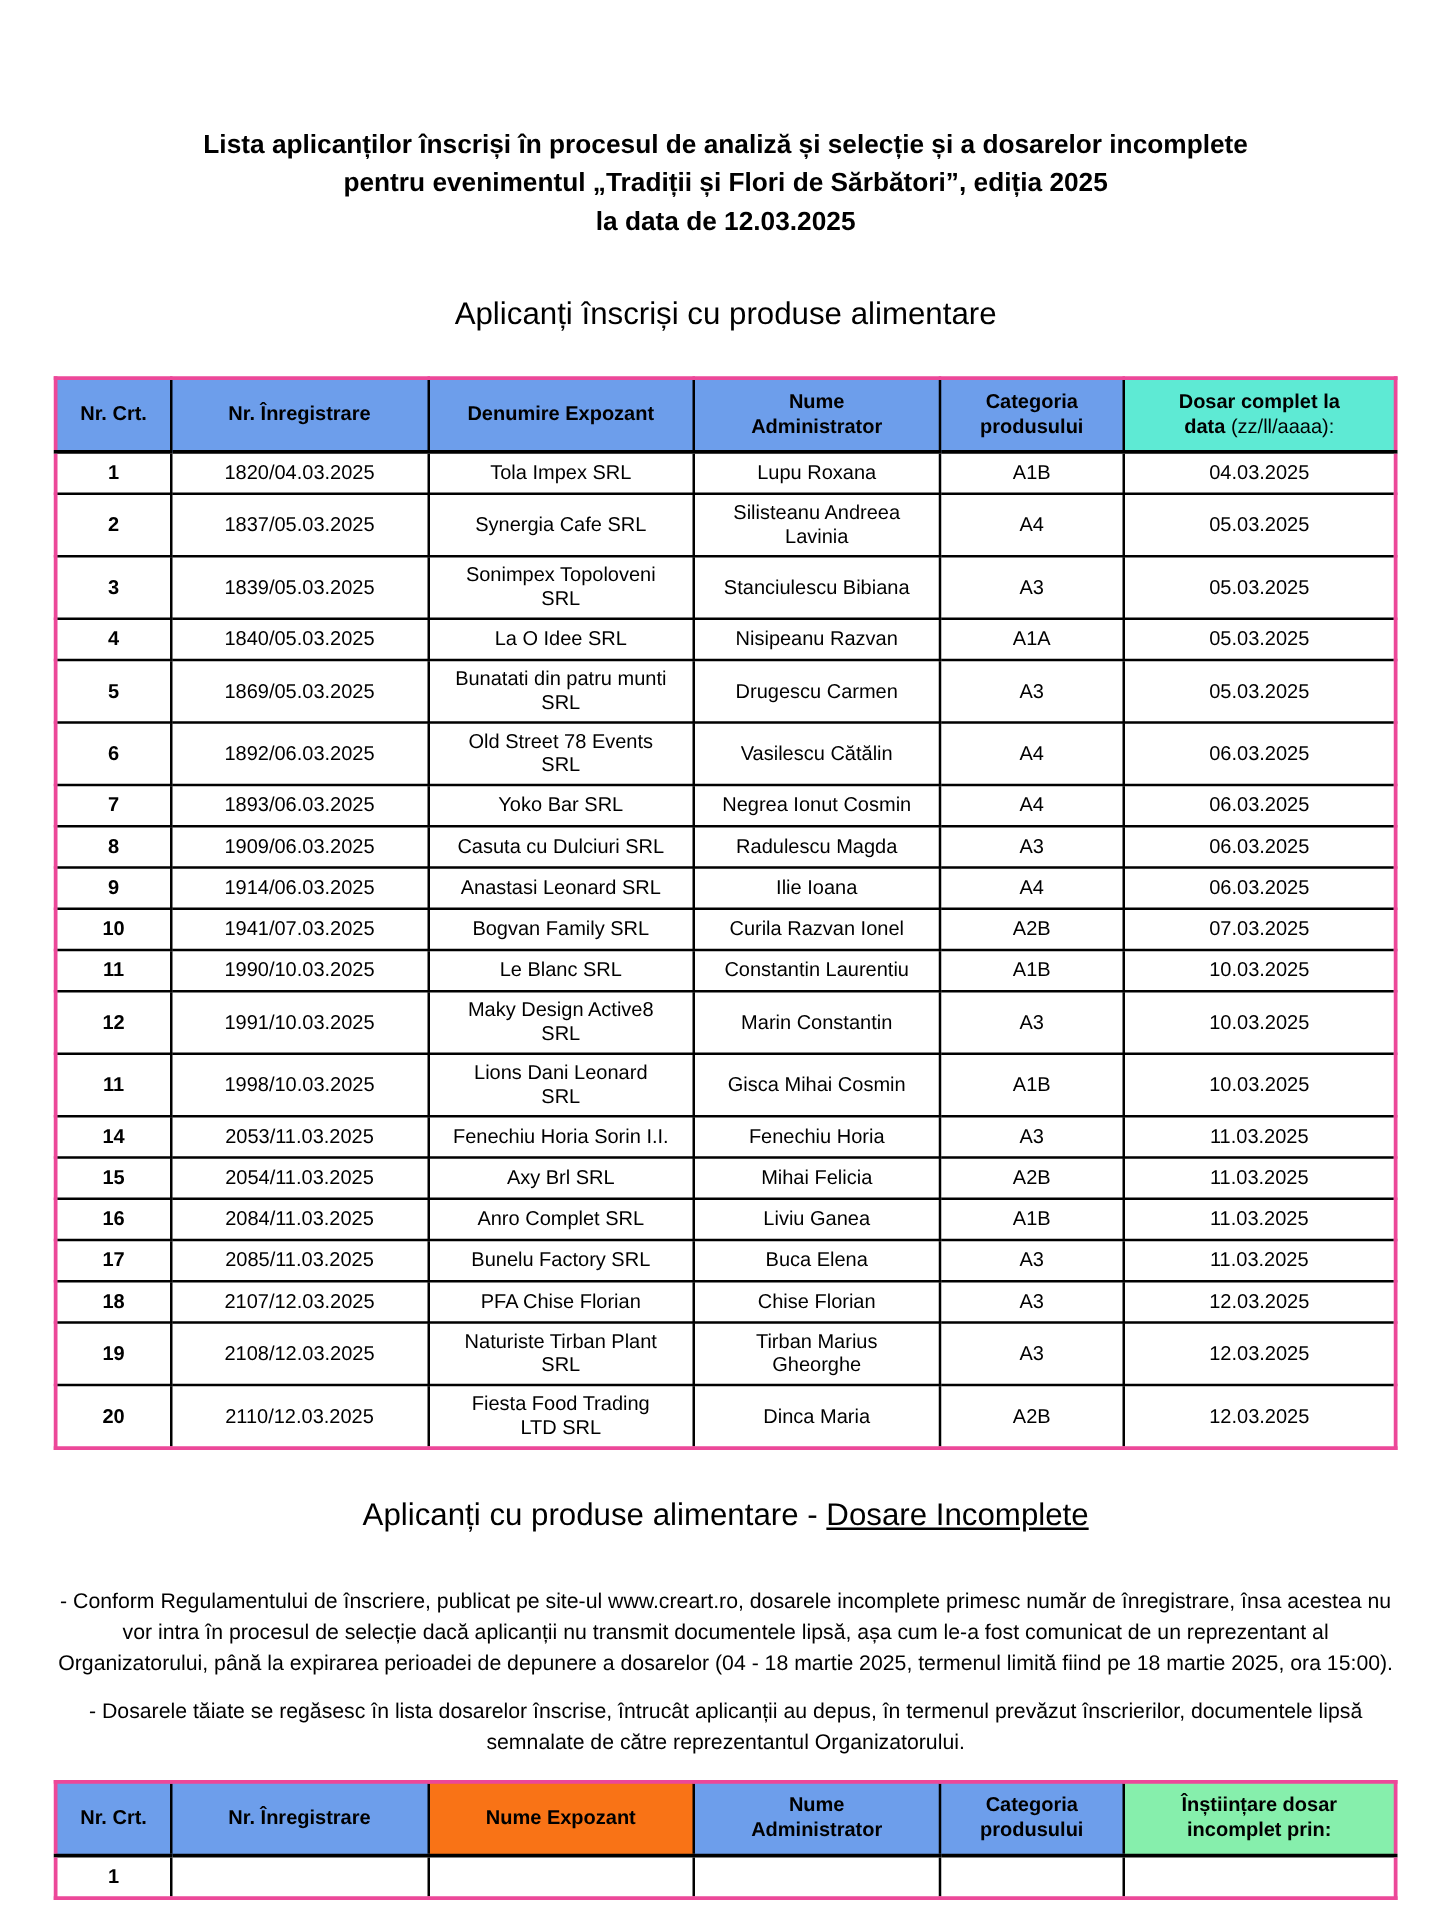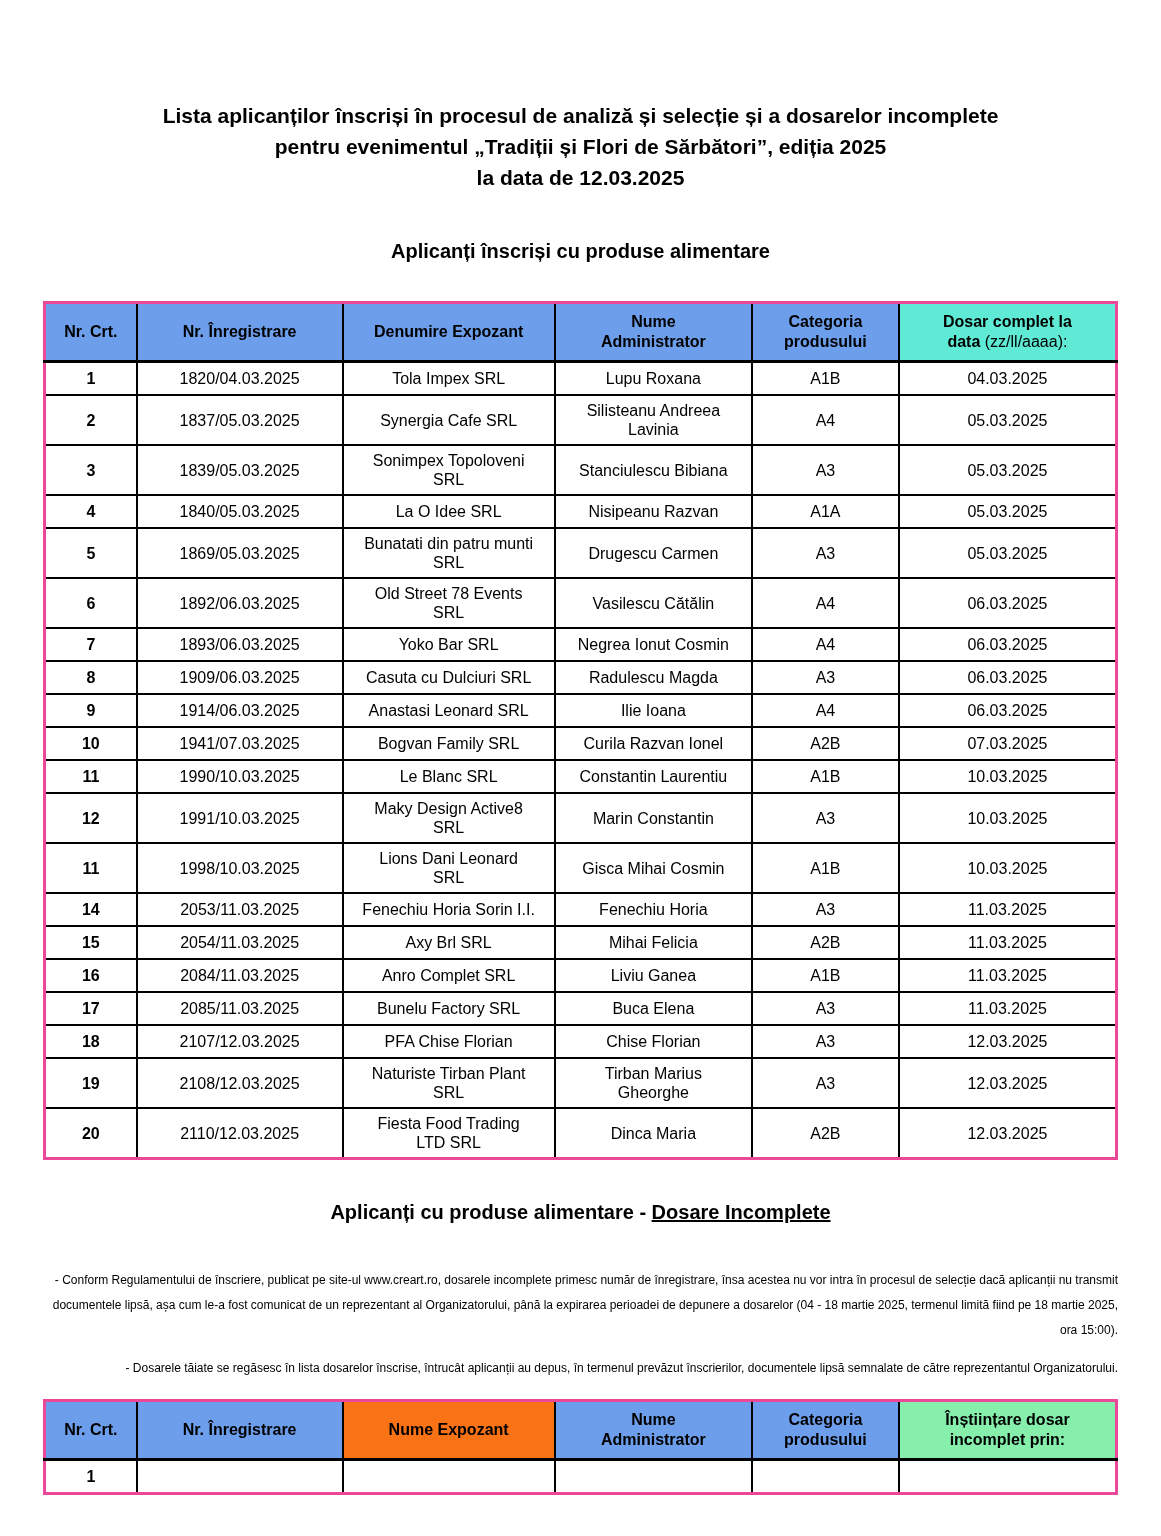--- a/index.html
+++ b/index.html
@@ -19,22 +19,22 @@
     box-sizing: border-box;
   }
   .doc-title {
     text-align: center;
     font-weight: bold;
     font-size: 21px;
     line-height: 31px;
   }
   .section-heading {
     text-align: center;
-    font-weight: bold;
-    font-size: 20px;
+    font-weight: normal;
+    font-size: 25px;
     line-height: 24px;
   }
   .subtitle-food { margin-top: 46px; }
   .heading-incomplete { margin-top: 40px; }
   .underlined { text-decoration: underline; text-align: center; }
 
   table.data-table {
     width: 100%;
     border-collapse: collapse;
     table-layout: fixed;
@@ -63,24 +63,24 @@
     text-align: center;
     vertical-align: middle;
     white-space: pre-line;
     height: 21px;
   }
   .data-table td.col-num { font-weight: bold; }
   .regular-part { font-weight: normal; }
 
   .notes { margin-top: 44px; }
   .note {
-    font-size: 12px;
+    font-size: 17px;
     line-height: 25px;
     margin: 0 0 13px 0;
-    text-align: right;
+    text-align: center;
   }
 
   col.c1 { width: 8.6%; }
   col.c2 { width: 19.2%; }
   col.c3 { width: 19.8%; }
   col.c4 { width: 18.4%; }
   col.c5 { width: 13.7%; }
   col.c6 { width: 20.3%; }
 </style>
 </head>

